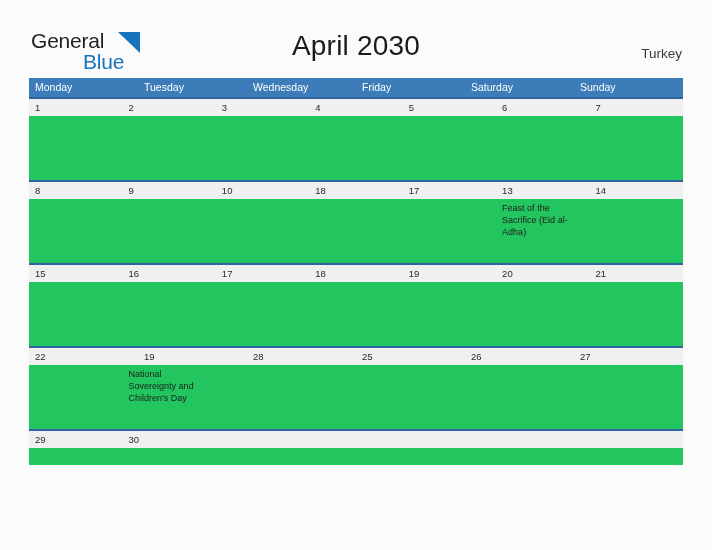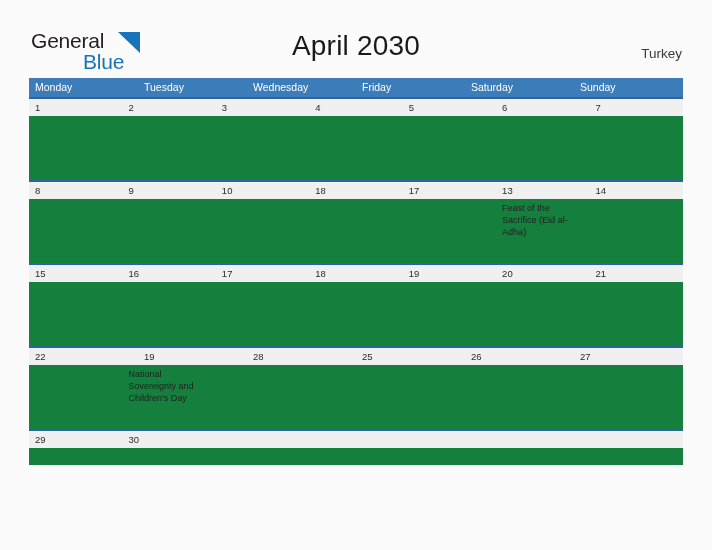--- a/index.html
+++ b/index.html
@@ -131,21 +131,21 @@
     font-size: 9.5px;
     color: #2a2a2a;
     padding-left: 6px;
     line-height: 17px;
     box-sizing: border-box;
   }
 
   .week-row .event-strip {
     display: flex;
     width: 654px;
-    background: #15803d;
+    background: #22c55e;
   }
   .eventcell {
     flex: 1 1 0;
     box-sizing: border-box;
     padding: 3px 10px 0 6px;
     font-size: 9px;
     line-height: 12.2px;
     color: #1f1f1f;
   }
 

